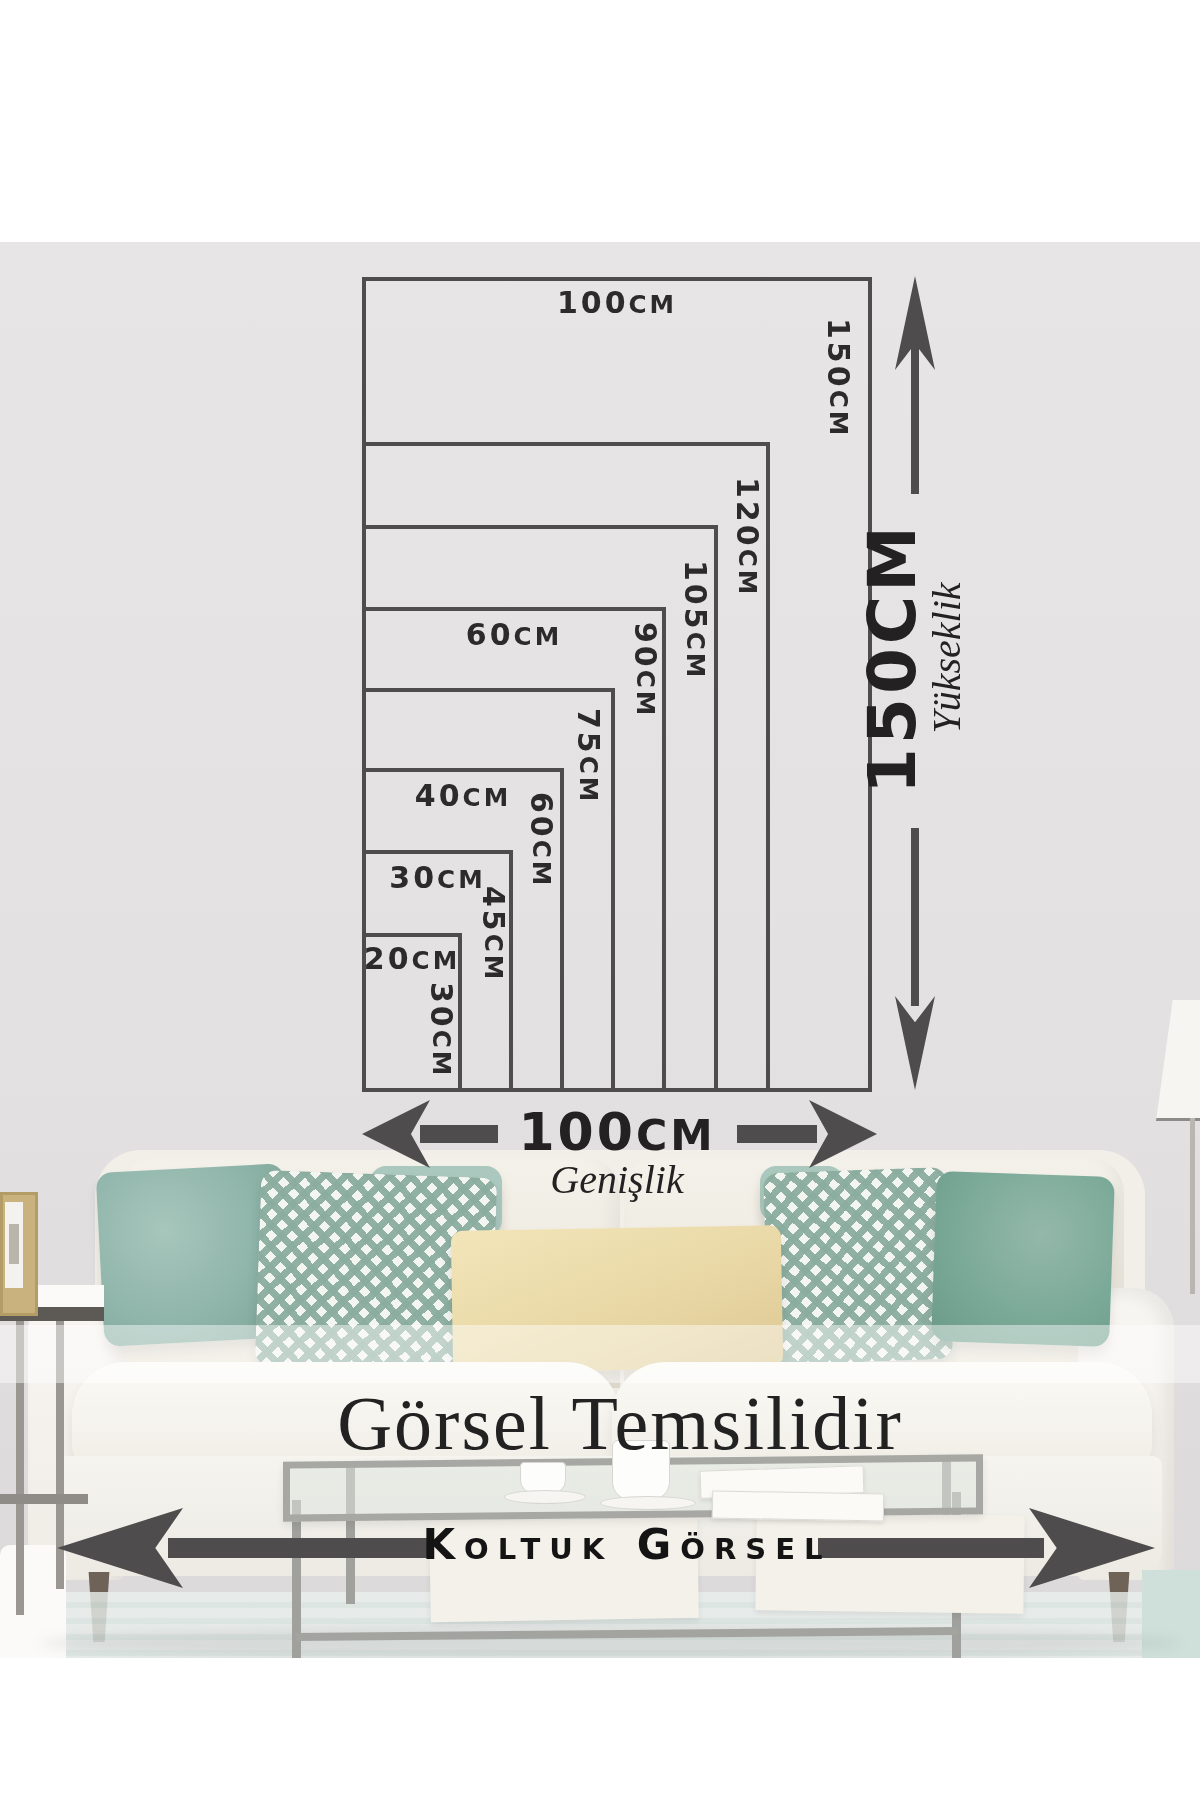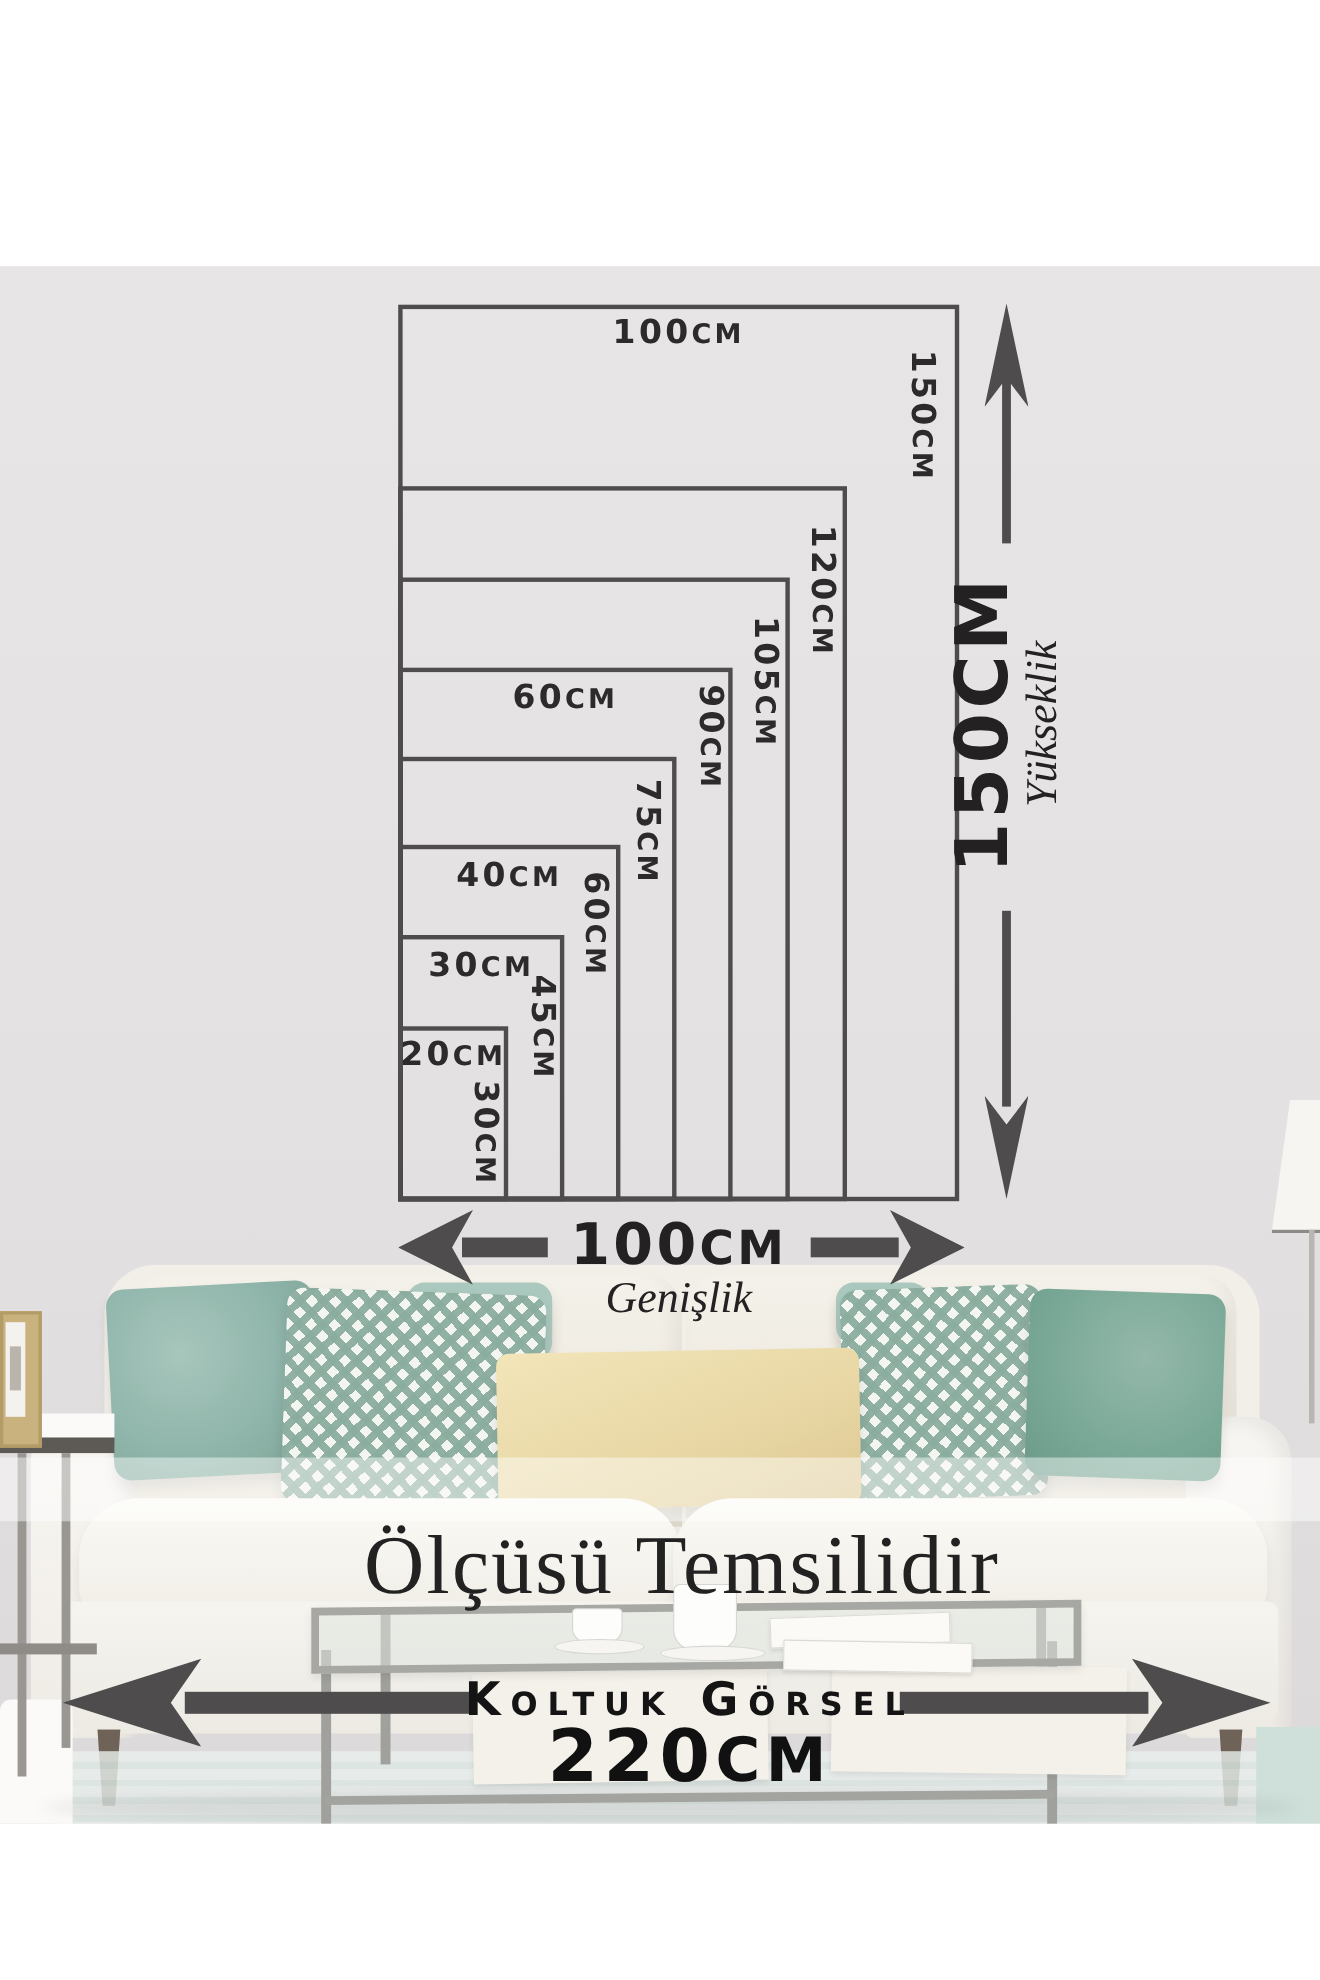--- a/index.html
+++ b/index.html
@@ -190,22 +190,21 @@
     <div class="v2">Yükseklik</div>
   </div>
 
   <div class="head" style="left:362px;top:1100px;width:68px;height:68px;clip-path:polygon(0 50%,100% 0,72% 50%,100% 100%);"></div>
   <div class="abs arrow-part" style="left:420px;top:1125px;width:78px;height:18px;"></div>
   <div class="abs arrow-part" style="left:737px;top:1125px;width:80px;height:18px;"></div>
   <div class="head" style="left:809px;top:1100px;width:68px;height:68px;clip-path:polygon(100% 50%,0 0,28% 50%,0 100%);"></div>
   <div class="abs axis-value" style="left:467px;top:1102px;width:300px;">100<span class="cm">CM</span></div>
   <div class="abs axis-label" style="left:467px;top:1156px;width:300px;">Genişlik</div>
 
-  <div class="abs disclaimer">Ölçüsü Temsilidir</div>
+  <div class="abs disclaimer">Görsel Temsilidir</div>
 
   <div class="head" style="left:57px;top:1508px;width:126px;height:80px;clip-path:polygon(0 50%,100% 0,78% 50%,100% 100%);"></div>
   <div class="abs arrow-part" style="left:168px;top:1538px;width:260px;height:20px;"></div>
   <div class="abs arrow-part" style="left:818px;top:1538px;width:226px;height:20px;"></div>
   <div class="head" style="left:1029px;top:1508px;width:126px;height:80px;clip-path:polygon(100% 50%,0 0,22% 50%,0 100%);"></div>
   <div class="abs koltuk">Koltuk Görsel</div>
-  <div class="abs s220"><span>220</span><span class="cm">CM</span></div>
 
 </div>
 
 </body></html>

